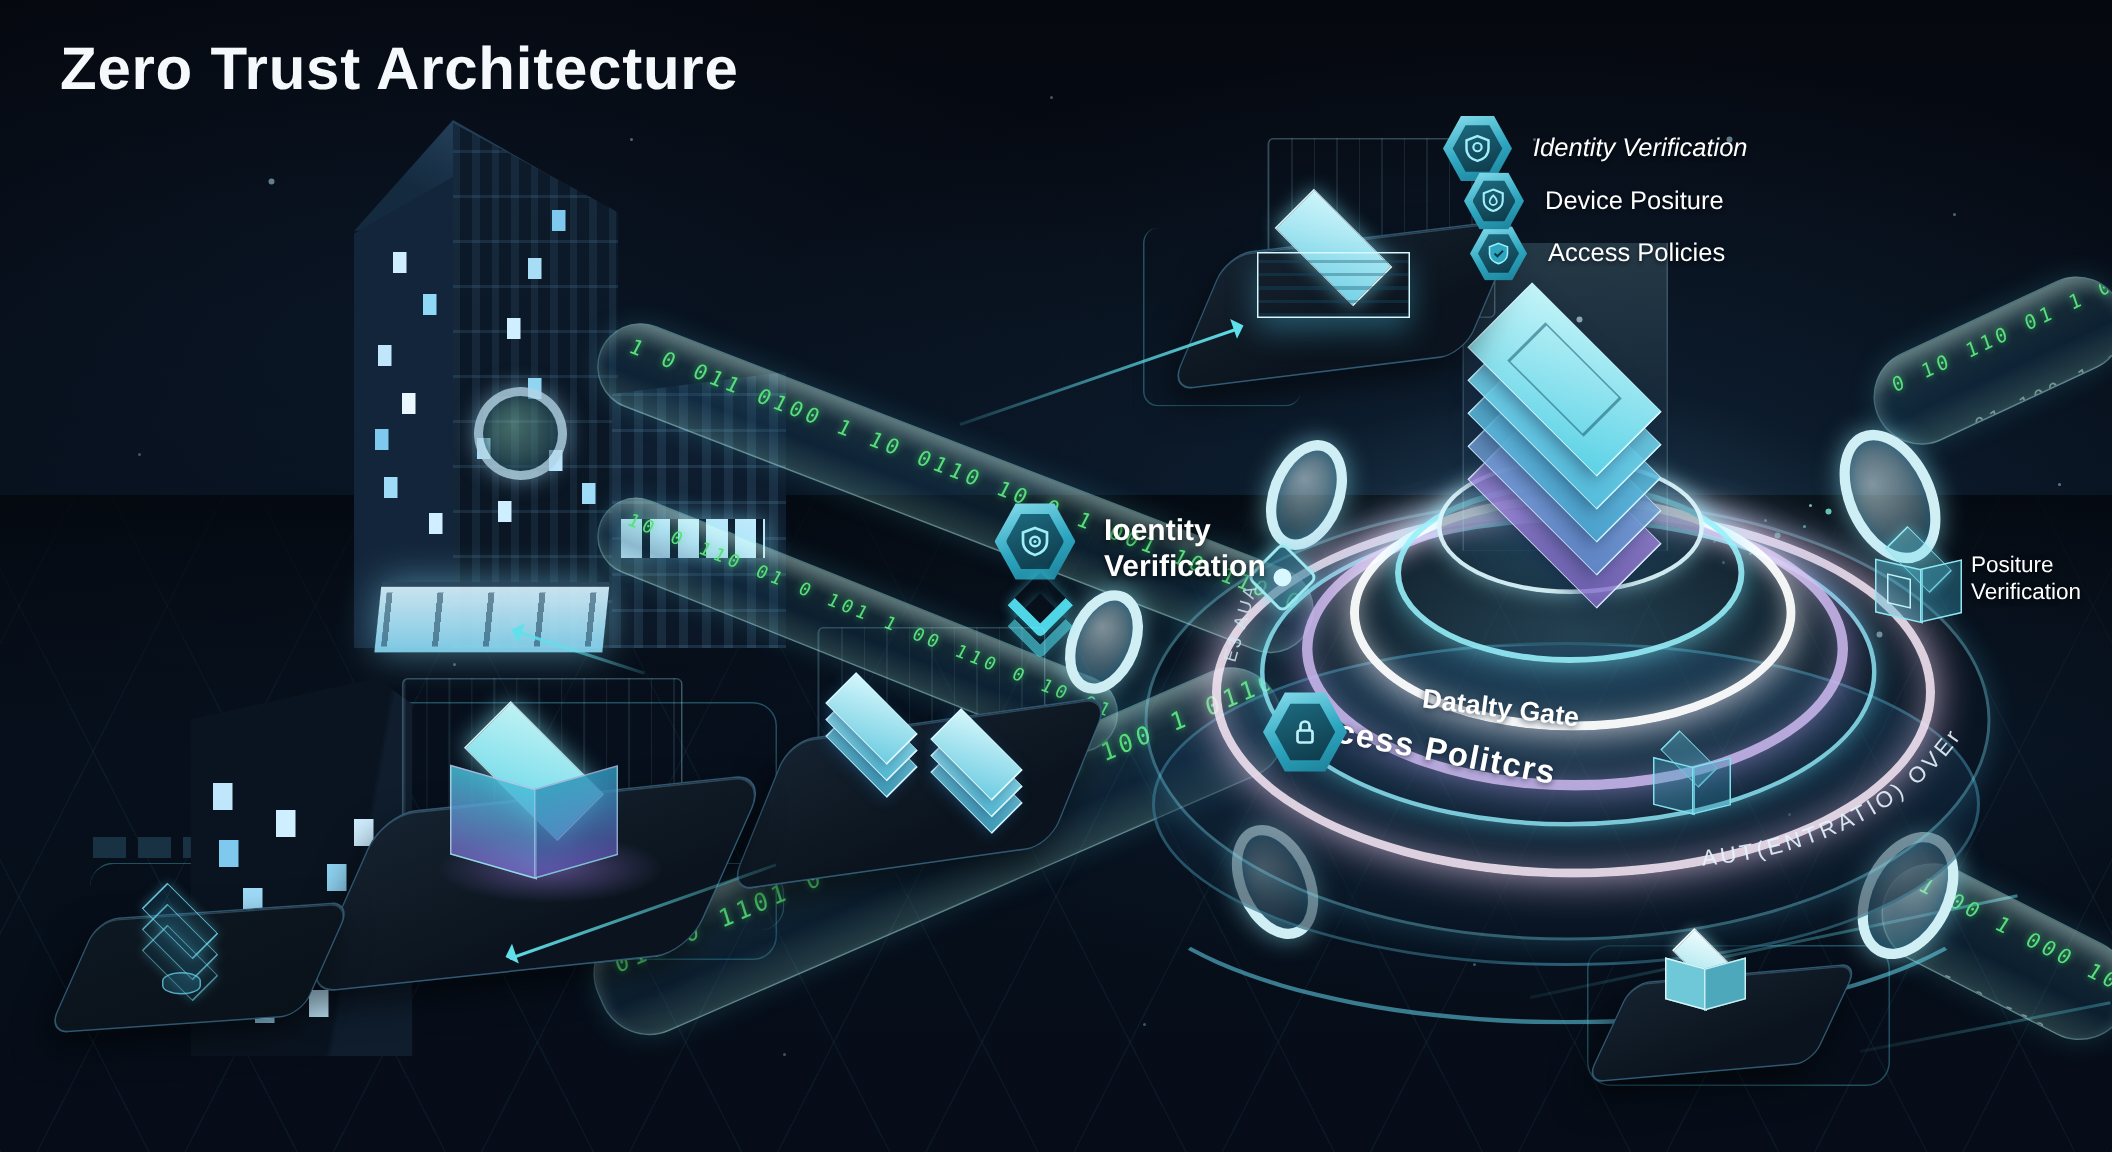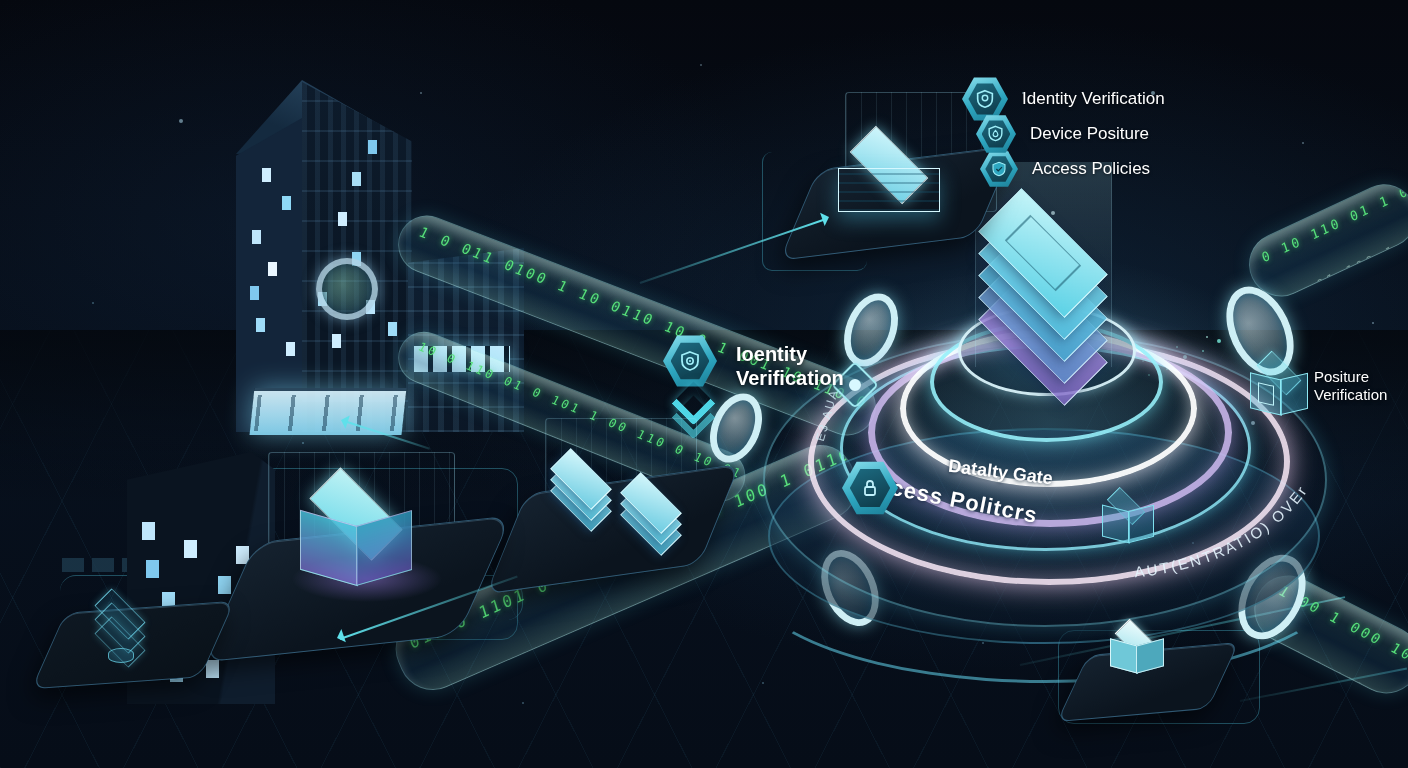--- a/index.html
+++ b/index.html
@@ -175,20 +175,21 @@
 </style>
 </head>
 <body>
 
 <div class="canvas">
 
   <div class="abs floor-grid"></div>
   <div class="abs floor-fade"></div>
   <div class="abs particles"></div>
 
+  <div class="abs title">Zero Trust Architecture</div>
 
   <div class="lcirc" style="left:186px;top:468px;width:330px;height:170px;"></div>
   <div class="lcirc" style="left:1058px;top:630px;width:200px;height:92px;"></div>
   <div class="lcirc" style="left:762px;top:152px;width:104px;height:118px;border-radius:10px;border-right:none;border-top:none;"></div>
   <div class="lcirc" style="left:60px;top:575px;width:462px;height:44px;border-left:none;border-bottom:none;border-top-right-radius:22px;"></div>
   <div class="abs dashrow"></div>
   <div class="aline" style="left:1020px;top:664px;width:332px;transform:rotate(-11.8deg);opacity:.5;"></div>
   <div class="aline" style="left:1240px;top:700px;width:170px;transform:rotate(-11deg);opacity:.4;"></div>
 
   <div class="abs tower-roof"></div>
@@ -276,21 +277,21 @@
     <div style="position:absolute;left:2px;top:14px;width:26px;height:30px;transform:skewY(14deg);border:1.5px solid #7fe0ee;background:rgba(60,160,190,.35);"></div>
     <div style="position:absolute;left:28px;top:14px;width:24px;height:30px;transform:skewY(-14deg);border:1.5px solid #7fe0ee;background:rgba(40,130,160,.35);"></div>
   </div>
 
   <div class="abs shell" style="left:845px;top:92px;width:150px;height:118px;"></div>
   <div class="abs platform" style="left:798px;top:160px;width:196px;height:84px;transform:rotate(-7deg) skewX(-30deg);"></div>
   <div class="iso-top abs" style="left:852px;top:128px;width:72px;height:72px;background:linear-gradient(135deg,#cef5fb,#74d2e6);border:1px solid #eafcff;box-shadow:0 0 18px rgba(130,230,250,.6);"></div>
   <div class="abs" style="left:838px;top:168px;width:100px;height:42px;background:linear-gradient(180deg,#9fe9f6,#57c2da);border:1px solid #d6f8ff;
        background-image:repeating-linear-gradient(0deg, rgba(20,80,105,.35) 0 2px, transparent 2px 9px);box-shadow:0 8px 20px rgba(80,200,235,.35);"></div>
 
-  <div class="abs legend-row" style="left:962px;top:76px;">
+  <div class="abs legend-row" style="left:962px;top:76px;font-style:italic;">
     <div class="hex" style="width:46px;height:46px;">
       <div class="inner">
           <svg width="22" height="22" viewBox="0 0 24 24">
             <path d="M12 3 L20 6 V12 C20 17 16 20 12 21 C8 20 4 17 4 12 V6 Z" fill="none" stroke="#9feef8" stroke-width="1.8"></path>
             <circle cx="12" cy="11" r="3" fill="none" stroke="#9feef8" stroke-width="1.6"></circle>
           </svg>
         </div>
     </div>
     <div class="legend-label">Identity Verification</div>
   </div>

